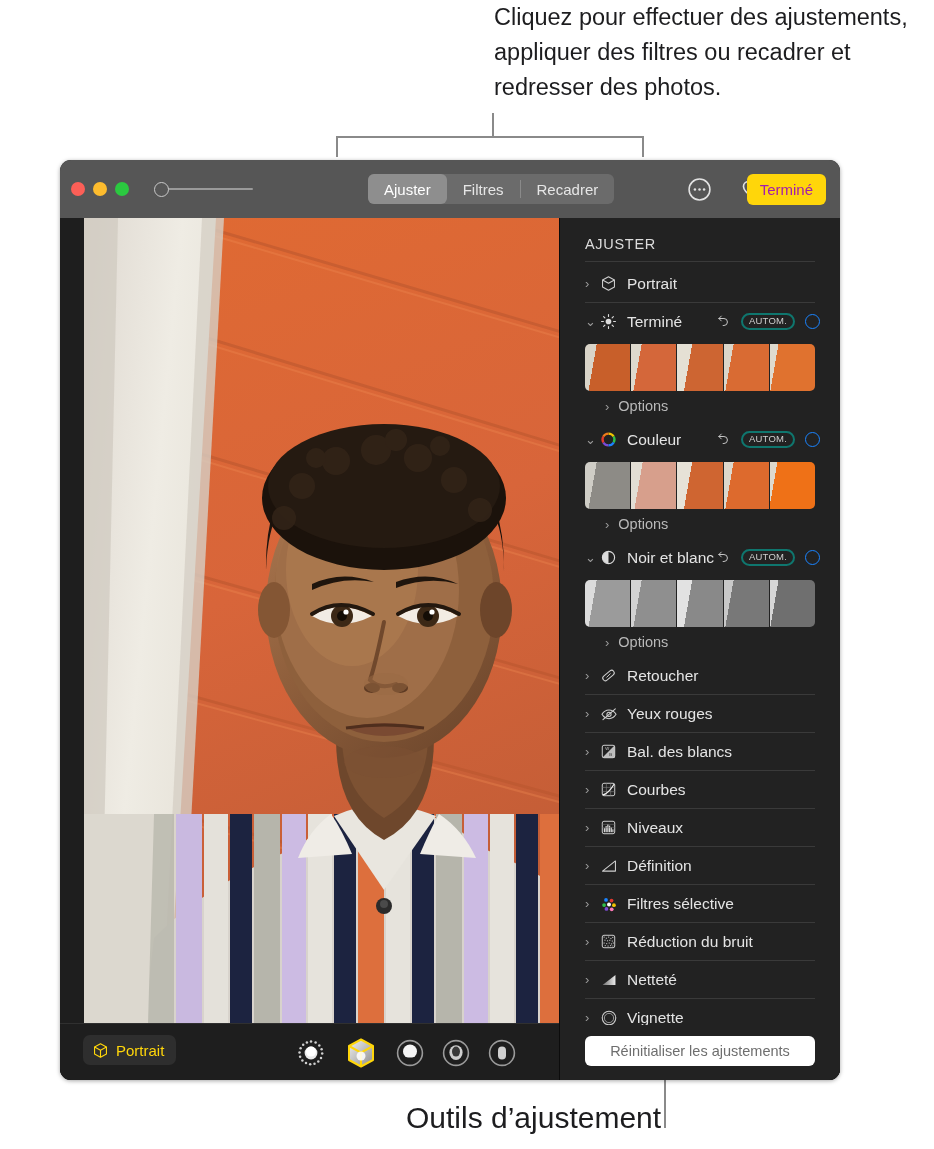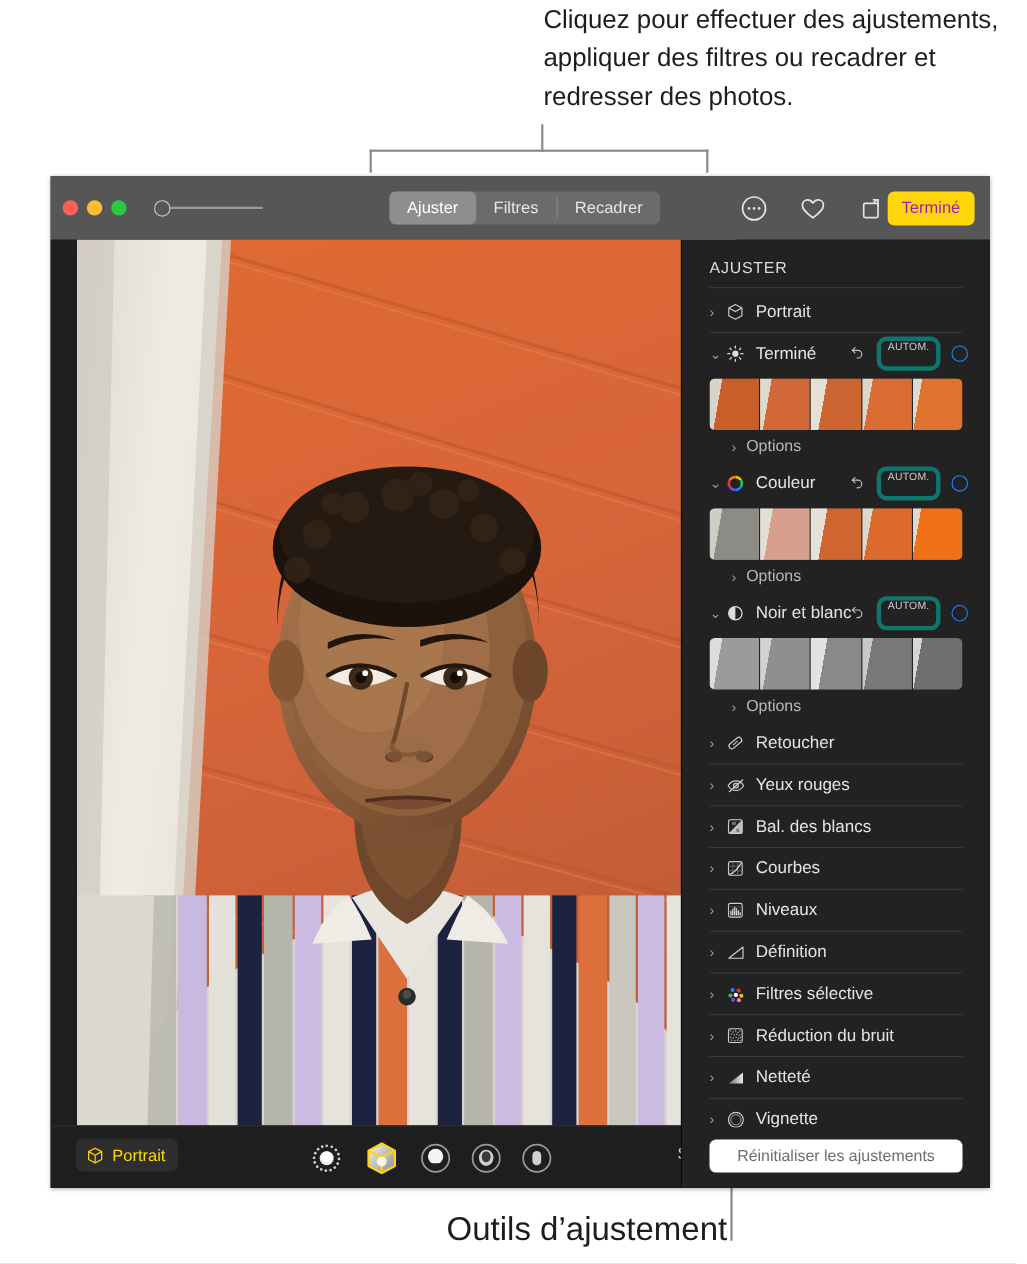--- a/index.html
+++ b/index.html
@@ -28,22 +28,22 @@
   .stem-top{position:absolute;left:456px;top:113px;width:2px;height:25px;background:#8a8a8a;}
   .bracket-right{
     position:absolute;left:628px;top:680px;width:28px;height:351px;
     border:2px solid #8a8a8a;border-left:none;
     box-sizing:border-box;
   }
   .stem-bottom{position:absolute;left:628px;top:1031px;width:2px;height:97px;background:#8a8a8a;}
 
   
   .window{
-    position:absolute;left:10px;top:160px;width:854px;height:920px;
-    border-radius:0;overflow:hidden;background:#1e1e1e;
+    position:absolute;left:24px;top:160px;width:780px;height:920px;
+    border-radius:11px;overflow:hidden;background:#1e1e1e;
     box-shadow:0 1px 4px rgba(0,0,0,.35);
   }
   .titlebar{
     position:relative;height:58px;background:#565656;
     display:flex;align-items:center;
   }
   .traffic{display:flex;gap:8px;margin-left:11px;}
   .dot{width:14px;height:14px;border-radius:50%;}
   .dot.red{background:#fc5f57;}
   .dot.yellow{background:#fdbc2e;}
@@ -110,21 +110,21 @@
 
   .row{
     position:relative;height:37px;display:flex;align-items:center;padding:0 25px;
     color:#e4e4e4;font-size:15.5px;
   }
   .chev{width:15px;color:#9b9b9b;font-size:13px;display:flex;align-items:center;}
   .row-icon{width:24px;display:flex;align-items:center;justify-content:flex-start;}
   .row-label{margin-left:3px;}
   .row-right{position:absolute;right:20px;top:0;height:37px;display:flex;align-items:center;gap:10px;}
   .auto-pill{
-    border:4px solid #0f766e;border-radius:9px;padding:1px 6px 13px;
+    border:2px solid #0f766e;border-radius:9px;padding:1px 6px 3px;
     font-size:9.5px;letter-spacing:.2px;color:#cfcfcf;line-height:1;
   }
   .thumbstrip{
     margin:4px 25px 0;height:47px;border-radius:5px;overflow:hidden;display:flex;gap:1px;
   }
   .thumb{flex:1;position:relative;overflow:hidden;}
   .opt-row{
     height:30px;display:flex;align-items:center;padding-left:45px;
     color:#b9b9b9;font-size:14.5px;
   }

